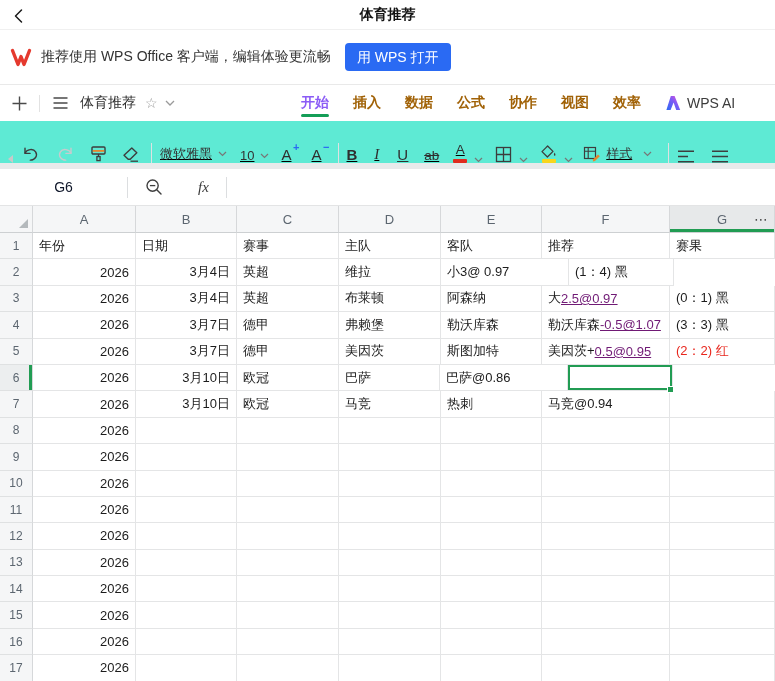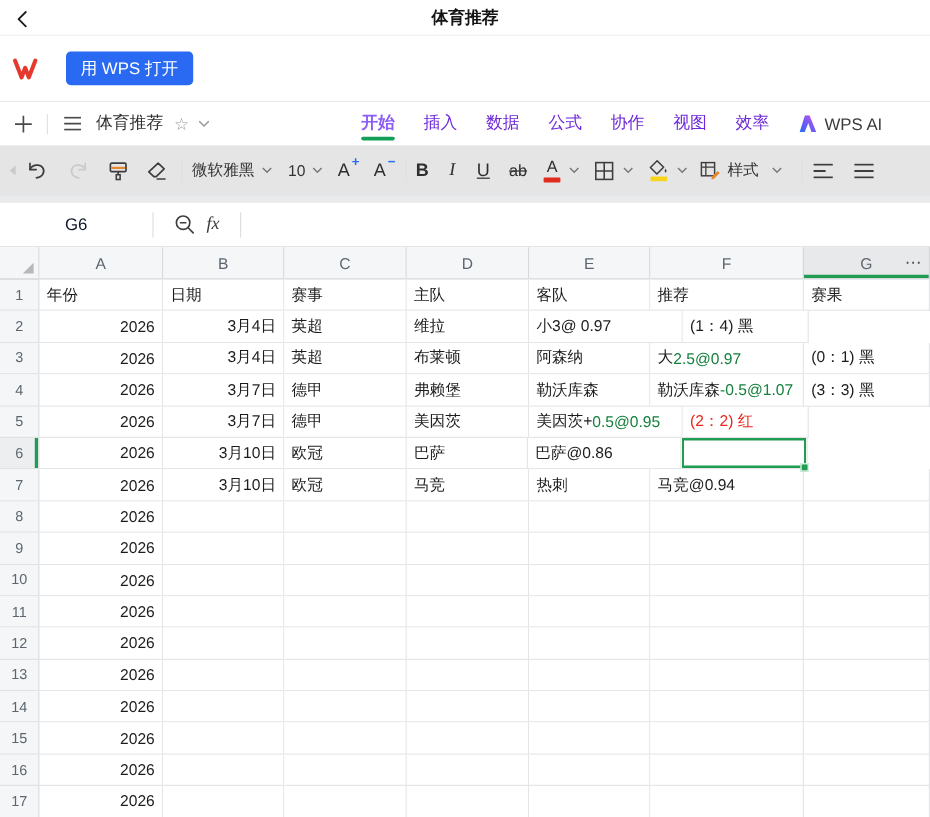--- a/index.html
+++ b/index.html
@@ -19,61 +19,61 @@
   .open-btn{margin-left:14px;background:#2a6af3;color:#fff;font-size:14px;line-height:1;padding:7px 12px;border-radius:4px;border:none;cursor:pointer;font-family:inherit;}
 
   
   .menubar{height:36px;background:#fff;display:flex;align-items:center;padding:0 8px;position:relative;}
   .mb-ico{display:flex;align-items:center;justify-content:center;width:22px;height:22px;cursor:pointer;}
   .mb-sep{width:1px;height:17px;background:#e2e2e2;margin:0 9px;}
   .doc-title{font-size:14px;color:#2f2f2f;margin-left:9px;}
   .star{color:#9a9a9a;font-size:14px;margin-left:9px;cursor:pointer;}
   .mb-chev{margin-left:7px;cursor:pointer;}
   .tabs{position:absolute;left:301px;top:0;height:36px;display:flex;align-items:center;gap:24px;}
-  .tab{font-size:14px;color:#6d28d9;position:relative;height:36px;line-height:34px;cursor:pointer;white-space:nowrap;}
+  .tab{font-size:14px;color:#a16207;position:relative;height:36px;line-height:34px;cursor:pointer;white-space:nowrap;font-weight:bold;}
   .tab.active{color:#8b5cf6;font-weight:700;}
   .tab.active::after{content:"";position:absolute;left:0;right:0;bottom:4px;height:3px;border-radius:2px;background:#149e57;}
   .wps-ai{display:flex;align-items:center;gap:6px;cursor:pointer;}
   .wps-ai-label{font-size:14px;color:#3c3c3c;}
 
   
-  .toolbar{height:42px;background:#e5e5e5;border-bottom:6px solid #e8eaeb;display:flex;align-items:center;padding:0 4px;overflow:hidden;white-space:nowrap;}
+  .toolbar{height:42px;background:#5eead4;border-bottom:6px solid #e8eaeb;display:flex;align-items:flex-end;padding:0 4px;overflow:hidden;white-space:nowrap;text-decoration:underline;}
   .t-ico{display:flex;flex-direction:column;align-items:center;justify-content:center;cursor:pointer;flex:none;}
   .t-sep{width:1px;height:20px;background:#dfe1e2;margin:0 8px;flex:none;}
   .collapse-arrow{width:0;height:0;border-top:4px solid transparent;border-bottom:4px solid transparent;border-right:5px solid #c9c9c9;margin:0 8px 0 4px;flex:none;}
   .t-label{font-size:13px;color:#333;}
   .t-chev{margin-left:6px;}
   .btn-letter{font-size:15px;color:#2f2f2f;cursor:pointer;flex:none;}
   .az{position:relative;font-size:15px;color:#2f2f2f;font-weight:500;cursor:pointer;flex:none;}
   .az .sup{position:absolute;top:-5px;right:-8px;font-size:11px;font-weight:700;color:#2a6af3;}
   .color-bar{width:14px;height:4px;border-radius:1px;margin-top:1px;}
   .style-group{display:flex;align-items:center;gap:5px;cursor:pointer;flex:none;}
 
   
   .fbar{height:36px;border-bottom:1px solid #e3e4e5;background:#fff;display:flex;align-items:center;}
   .namebox{width:127px;text-align:center;font-size:14px;color:#0f172a;cursor:pointer;}
   .f-sep{width:1px;height:21px;background:#dcdee0;}
   .f-ico{margin-left:17px;cursor:pointer;display:flex;align-items:center;}
-  .fx{margin-left:9px;font-family:"Liberation Serif","DejaVu Serif",serif;font-style:italic;font-size:15px;color:#3a3a3a;cursor:pointer;}
+  .fx{margin-left:35px;font-family:"Liberation Serif","DejaVu Serif",serif;font-style:italic;font-size:15px;color:#3a3a3a;cursor:pointer;}
   .f-sep2{width:1px;height:21px;background:#dcdee0;margin-left:17px;}
 
   
   .grid{position:absolute;top:206px;left:0;width:775px;}
   .header-row{display:flex;height:27px;}
   .corner{width:33px;flex:none;box-sizing:border-box;background:#f5f6f7;border-right:1px solid #d6d8da;border-bottom:1px solid #cdd0d2;position:relative;cursor:pointer;}
   .corner::after{content:"";position:absolute;right:4px;bottom:4px;border-left:9px solid transparent;border-bottom:9px solid #b4b9bc;}
   .col-header{flex:none;box-sizing:border-box;background:#f5f6f7;border-right:1px solid #d6d8da;border-bottom:1px solid #cdd0d2;display:flex;align-items:center;justify-content:center;font-size:13px;color:#5c6670;position:relative;cursor:pointer;}
   .col-header.sel-col{background:#e7e9ea;box-shadow:inset 0 -3px 0 #219c53;}
   .more{position:absolute;right:5px;top:50%;transform:translateY(-50%);color:#4e4e4e;font-size:14px;letter-spacing:1px;cursor:pointer;}
   .grid-row{display:flex;height:26.4px;}
   .row-header{width:33px;flex:none;box-sizing:border-box;background:#f5f6f7;border-right:1px solid #d6d8da;border-bottom:1px solid #dfe1e2;display:flex;align-items:center;justify-content:center;font-size:12px;color:#5c6670;cursor:pointer;}
   .row-header.sel-row{background:#eceeef;box-shadow:inset -3px 0 0 #219c53;}
   .cell{flex:none;box-sizing:border-box;background:#fff;border-right:1px solid #e4e5e6;border-bottom:1px solid #e4e5e6;font-size:13px;color:#1c1c1c;display:flex;align-items:center;padding:0 6px;white-space:nowrap;position:relative;cursor:cell;}
   .cell.ar{justify-content:flex-end;}
-  .cell .link{color:#15803d;}
+  .cell .link{color:#701a75;text-decoration:underline;}
   .cell.alert{color:#e8261d;}
   .cell.selected{box-shadow:inset 0 0 0 2px #219c53;z-index:3;}
   .fill-handle{position:absolute;right:-2px;bottom:-3px;width:7px;height:7px;background:#219c53;border:1px solid #fff;box-sizing:border-box;z-index:5;cursor:crosshair;}
   .w0{width:103px}.w1{width:101px}.w2{width:102px}.w3{width:102px}.w4{width:101px}.w5{width:128px}.w6{width:105px}
 </style>
 </head>
 <body>
 
 <div class="titlebar">
   <div class="back-btn">
@@ -85,20 +85,21 @@
   </div>
   <span class="page-title">体育推荐</span>
 </div>
 
 <div class="banner">
   <span class="wps-logo">
     <svg width="22" height="19" viewBox="0 0 22 19">
         <path d="M2.5 2.5 L8 16.5 L11 8.5 L14 16.5 L19.5 2.5" fill="none" stroke="#e5392e" stroke-width="3.4" stroke-linecap="round" stroke-linejoin="round"></path>
       </svg>
   </span>
+  <span class="banner-msg">推荐使用 WPS Office 客户端，编辑体验更流畅</span>
   <button class="open-btn">用 WPS 打开</button>
 </div>
 
 <div class="menubar">
   <div class="mb-ico">
     <svg width="17" height="17" viewBox="0 0 17 17">
         <path d="M8.5 1.5 V15.5 M1.5 8.5 H15.5" stroke="#4a4a4a" stroke-width="1.4"></path>
       </svg>
   </div>
   <div class="mb-sep"></div>
@@ -333,20 +334,21 @@
           <span class="link">-0.5@1.07</span>
         </div>
         <div class="cell w6">(3：3) 黑</div>
       </div>
       <div class="grid-row">
         <div class="row-header">5</div>
         <div class="cell w0 ar">2026</div>
         <div class="cell w1 ar">3月7日</div>
         <div class="cell w2">德甲</div>
         <div class="cell w3">美因茨</div>
+        <div class="cell w4">斯图加特</div>
         <div class="cell w5">
           <span>美因茨+</span>
           <span class="link">0.5@0.95</span>
         </div>
         <div class="cell w6 alert">(2：2) 红</div>
       </div>
       <div class="grid-row">
         <div class="row-header sel-row">6</div>
         <div class="cell w0 ar">2026</div>
         <div class="cell w1 ar">3月10日</div>

